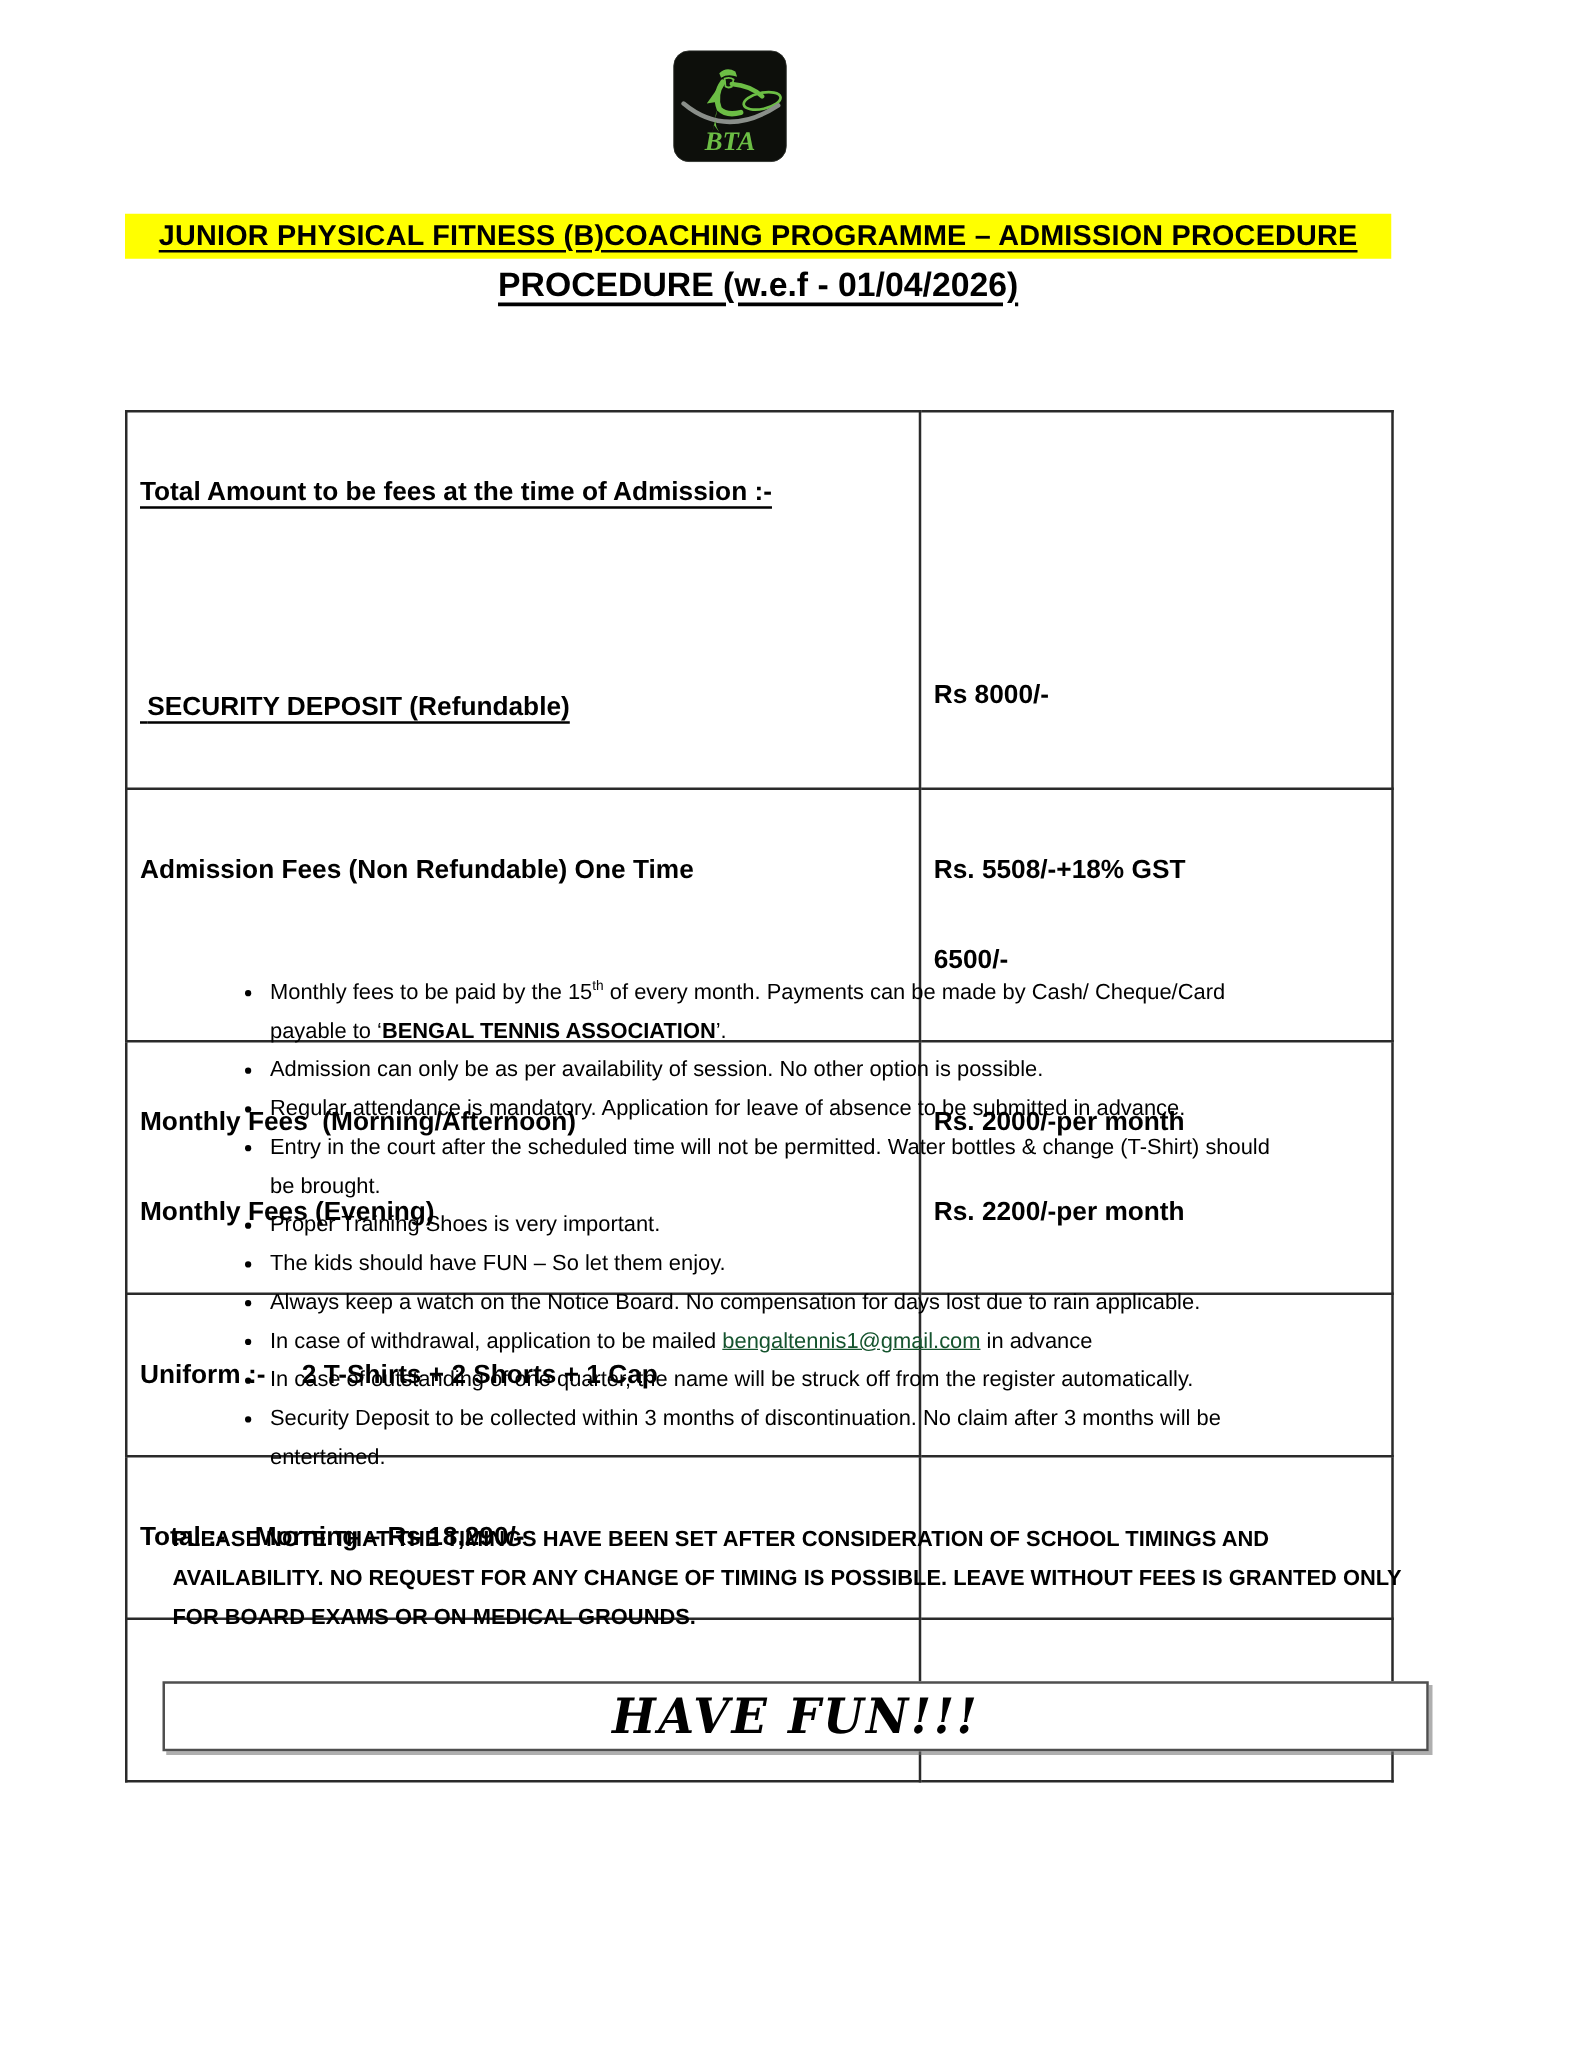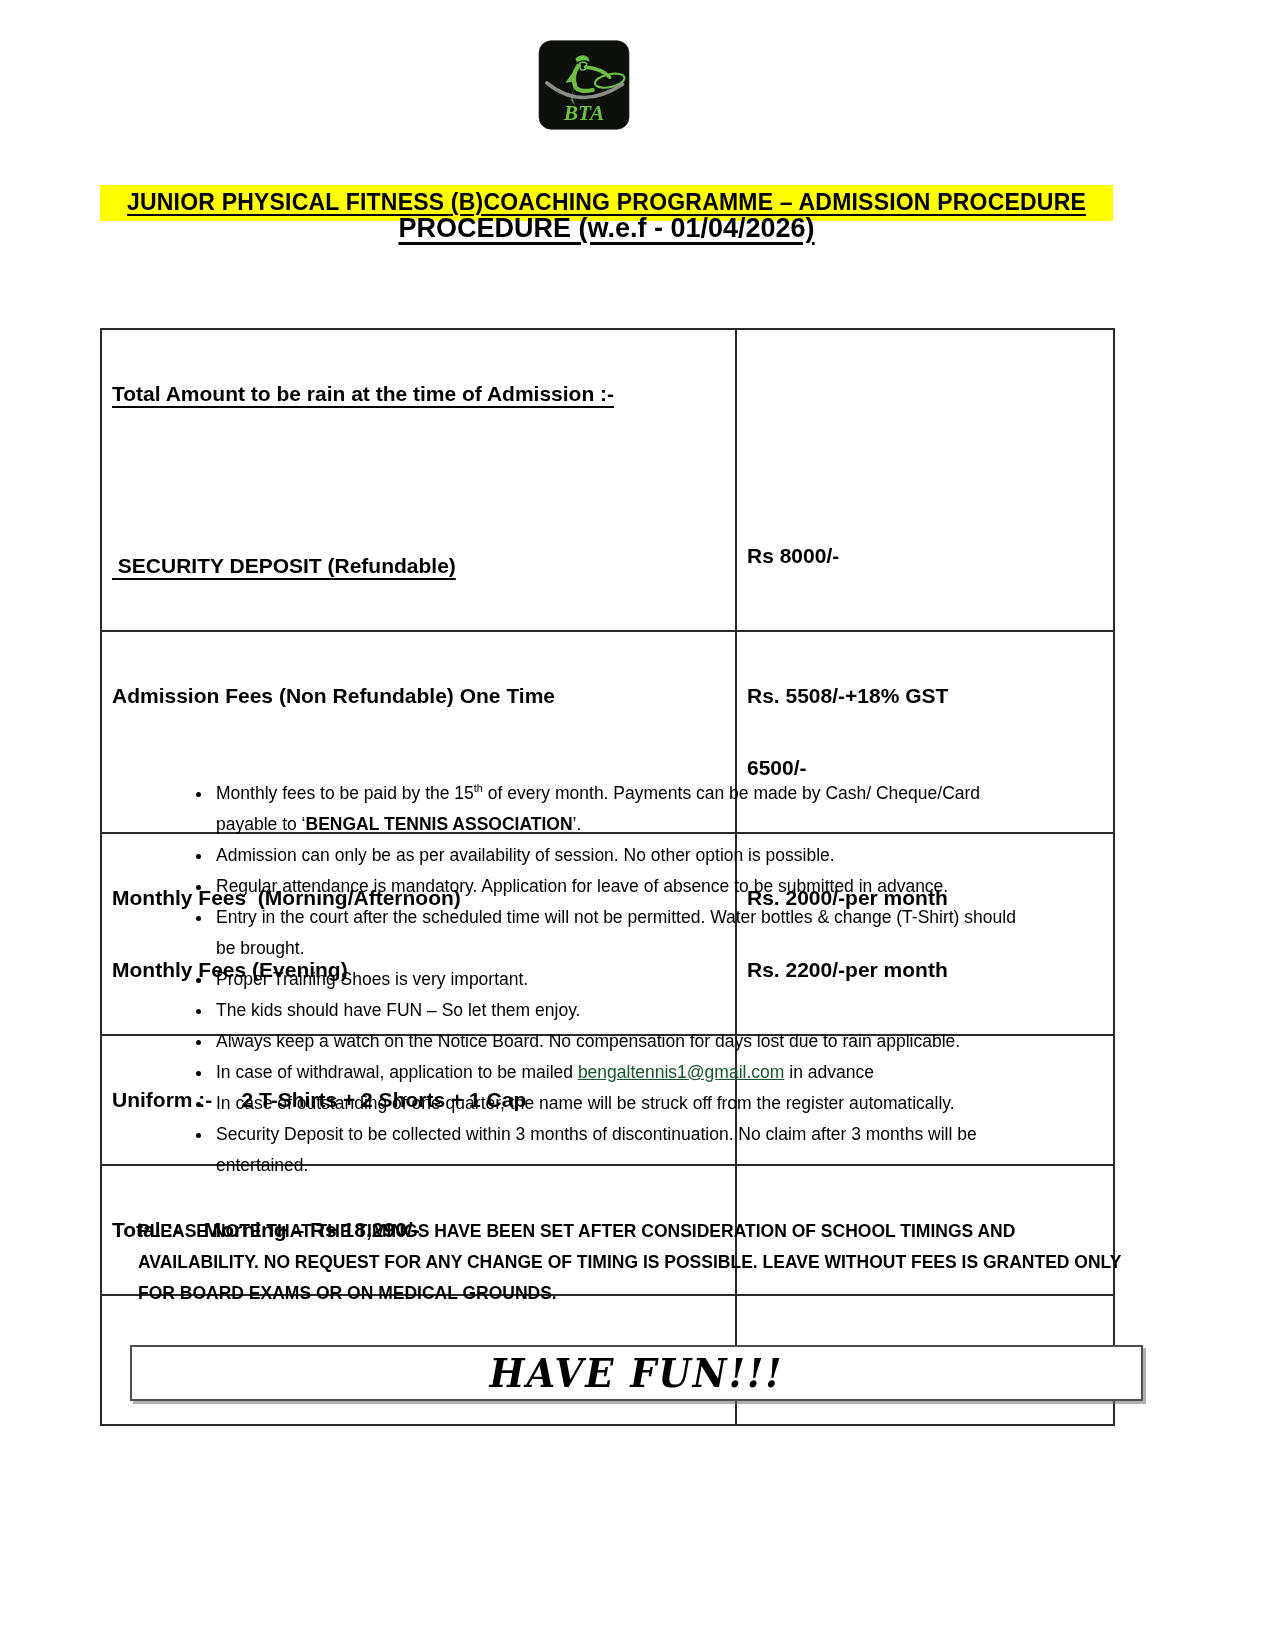--- a/index.html
+++ b/index.html
@@ -12,21 +12,21 @@
     overflow: hidden;
   }
   .content { position: absolute; left: 100px; top: 0; width: 1013px; height: 1650px; }
 
   
   .logo-wrap { position: absolute; left: 420px; top: 40px; width: 128px; height: 90px; }
   .logo-wrap svg { width: 100%; height: 100%; display: block; }
 
   
   .title-highlight {
-    position: absolute; left: 0; top: 185px; width: 1013px;
+    position: absolute; left: 0; top: 171px; width: 1013px;
     background: #ffff00;
     font-weight: bold; font-size: 23px; letter-spacing: 0.2px;
     text-align: center; padding: 4px 0 5px 0;
   }
   .title-highlight span { text-decoration: underline; text-decoration-thickness: 2px; text-underline-offset: 4px; }
   .subtitle {
     position: absolute; left: 0; top: 213px; width: 1013px;
     text-align: center; font-weight: bold; font-size: 27px;
   }
   .subtitle span { text-decoration: underline; text-decoration-thickness: 3px; text-underline-offset: 5px; }
@@ -131,21 +131,21 @@
   </div>
 
   <div class="subtitle">
     <span>PROCEDURE (w.e.f - 01/04/2026)</span>
   </div>
 
   <table class="fees">
     <tbody>
         <tr class="r1">
       <td class="c1">
-        <span class="line uline">Total Amount to be rain at the time of Admission :-</span>
+        <span class="line uline">Total Amount to be fees at the time of Admission :-</span>
         <span class="line cell-gap"></span>
         <span class="line uline"> SECURITY DEPOSIT (Refundable)</span>
       </td>
       <td class="c2">
         <span class="line">Rs 8000/-</span>
       </td>
     </tr>
     <tr class="r2">
       <td class="c1">
         <span class="line">Admission Fees (Non Refundable) One Time</span>

